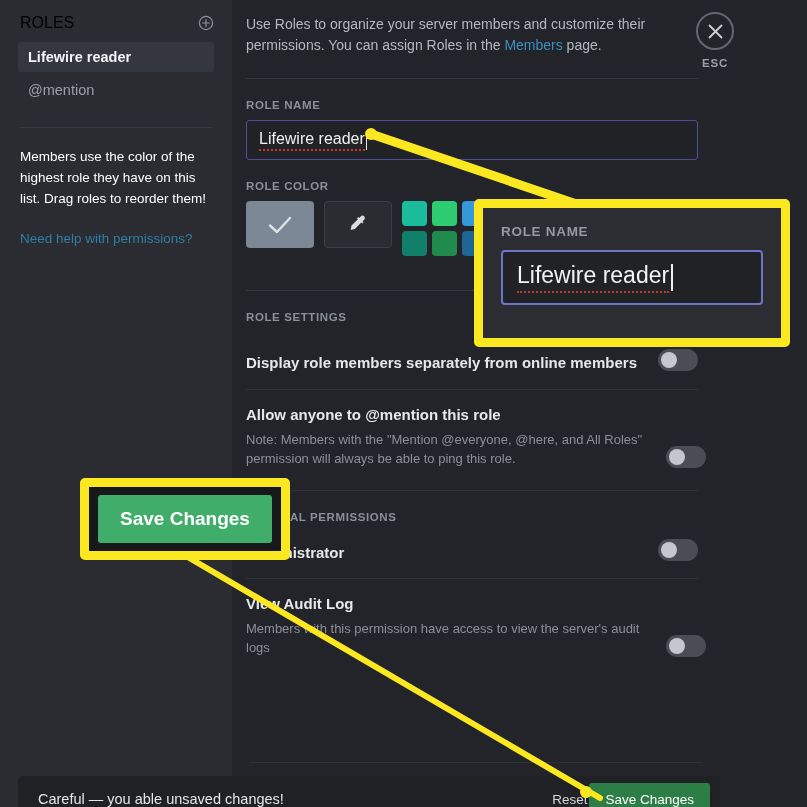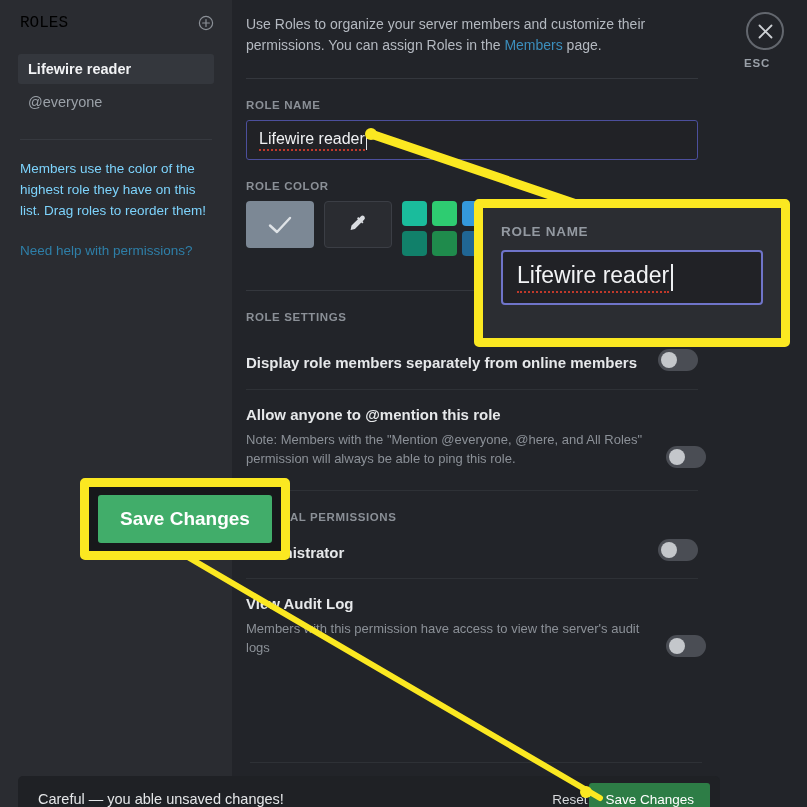--- a/index.html
+++ b/index.html
@@ -13,35 +13,35 @@
 
   
   .sidebar {
     position: absolute; left: 0; top: 0;
     width: 232px; height: 807px;
     background: #2a2c31;
     padding: 14px 18px 0 18px;
   }
   .roles-head {
     display: flex; align-items: center; justify-content: space-between;
-    padding: 0 0 0 2px; margin-bottom: 22px; font-family: Liberation Mono, monospace;
+    padding: 0 0 0 2px; margin-bottom: 10px;
   }
   .add-role-icon { width: 16px; height: 16px; display:block; }
   .role-item {
     height: 30px; display: flex; align-items: center;
     padding: 0 10px; border-radius: 3px; margin-bottom: 3px;
     font-size: 14.5px; color: #b9bdc3;
   }
   .role-item.selected { background: #34373d; color: #f2f3f5; font-weight: bold; }
   .role-item.everyone { color: #9ba1a8; font-weight: normal; }
   .sb-divider {
     height: 1px; background: #36393f; margin: 22px 2px 18px 2px;
   }
   .sb-note {
-    font-size: 13.5px; line-height: 21px; color: #7dd3fc;
+    font-size: 13.5px; line-height: 21px; color: #ffffff;
     padding: 0 2px; margin-bottom: 22px;
   }
   .sb-link {
     font-size: 13.5px; color: #2e7fa8; padding: 0 2px; cursor: pointer;
   }
 
   
   .main {
     position: absolute; left: 228px; top: 0;
     width: 575px; height: 807px;
@@ -101,22 +101,22 @@
     position: relative; flex: 0 0 auto; margin-top: 1px;
   }
   .toggle .knob {
     position: absolute; left: 3px; top: 3px;
     width: 16px; height: 16px; border-radius: 50%; background: #c4c7cb;
   }
   .row-hr { width: 452px; height: 1px; background: #2e3136; margin-top: 18px; }
 
   
   .esc {
-    position: absolute; left: 744px; top: 12px;
-    width: 42px; text-align: left;
+    position: absolute; left: 694px; top: 12px;
+    width: 42px; text-align: center;
   }
   .esc-circle {
     width: 38px; height: 38px; border-radius: 50%;
     border: 2px solid #63676e; margin: 0 auto;
     display: flex; align-items: center; justify-content: center;
   }
   .esc-label {
     font-size: 11.5px; font-weight: bold; letter-spacing: .8px;
     color: #9aa0a8; margin-top: 7px;
   }
@@ -202,21 +202,21 @@
           <circle cx="8" cy="8" r="6.6" fill="none" stroke="#8b9097" stroke-width="1.2"></circle>
           <path d="M8 4.6 V11.4 M4.6 8 H11.4" stroke="#8b9097" stroke-width="1.2" stroke-linecap="round"></path>
         </svg>
       </span>
     </div>
 
     <div class="role-item selected">
       <span>Lifewire reader</span>
     </div>
     <div class="role-item everyone">
-      <span>@everyone</span>
+      <span>@mention</span>
     </div>
 
     <div class="sb-divider"></div>
 
     <div class="sb-note">Members use the color of the highest role they have on this list. Drag roles to reorder them!</div>
     <div class="sb-link">Need help with permissions?</div>
   </div>
 
   <div class="main">
 

